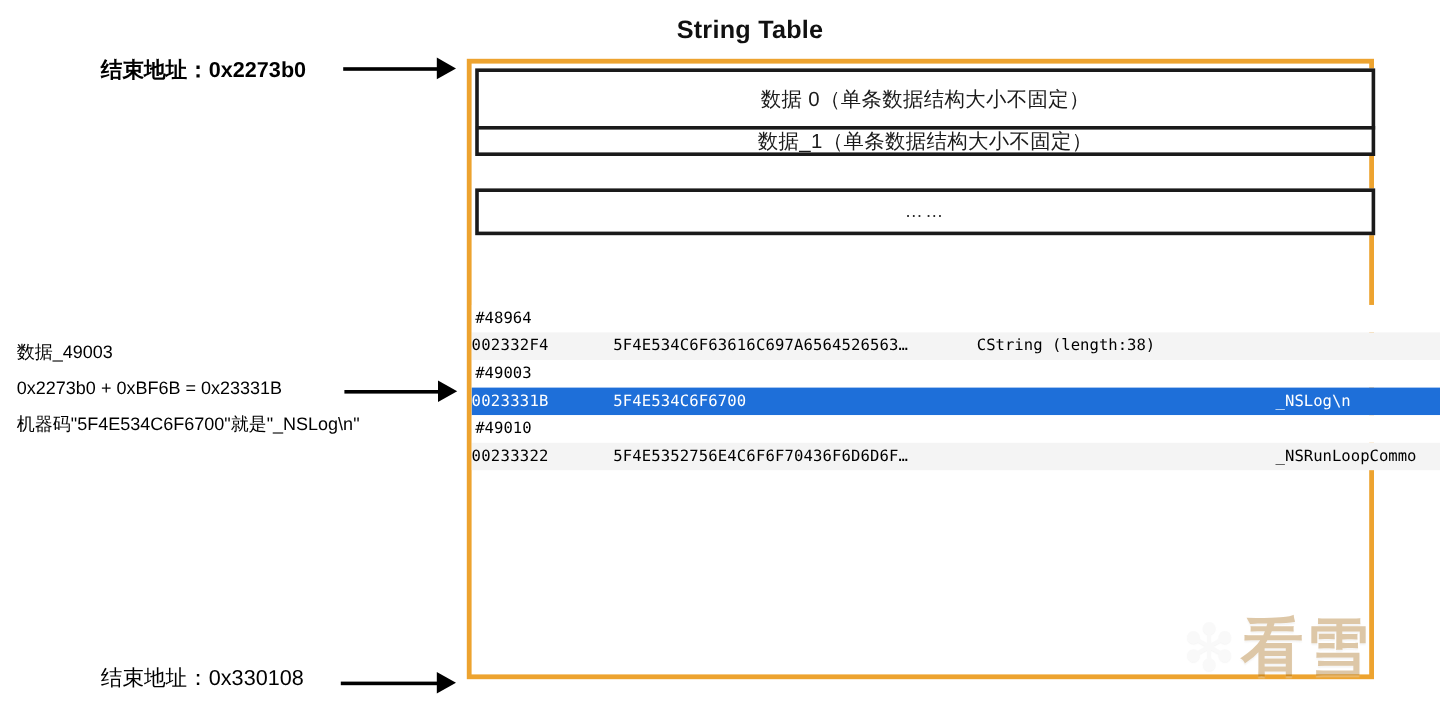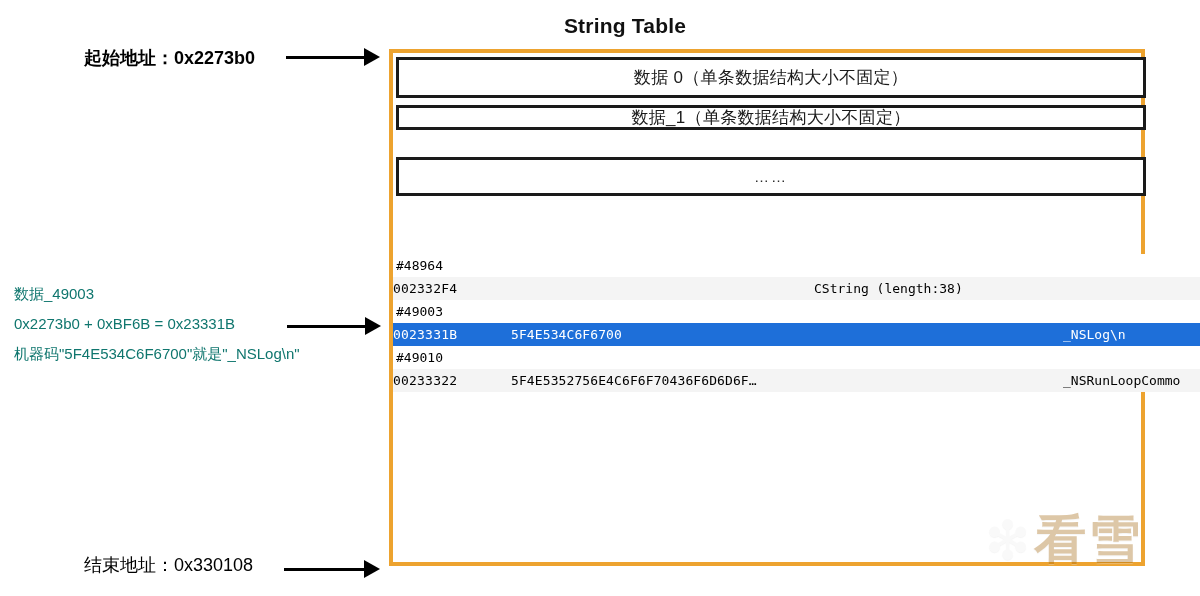--- a/index.html
+++ b/index.html
@@ -48,21 +48,21 @@
     box-sizing: border-box;
     border: 3px solid #1a1a1a;
     background: #ffffff;
     display: flex;
     align-items: center;
     justify-content: center;
     font-size: 17px;
     color: #1a1a1a;
     letter-spacing: 0.3px;
   }
-  #data-box-0 { left: 396px; top: 57px;  width: 750px; height: 41px; }
+  #data-box-0 { left: 396px; top: 57px;  width: 750px; height: 51px; }
   #data-box-1 { left: 396px; top: 105px; width: 750px; height: 25px; }
   #data-box-2 { left: 396px; top: 157px; width: 750px; height: 39px; }
   .ellipsis-text {
     font-size: 15px;
     letter-spacing: 2px;
     color: #2b2b2b;
   }
 
   
   .hex-viewer {
@@ -123,21 +123,21 @@
   }
   #annot-start { left: 84px; top: 46px; font-weight: 700; font-size: 18px; }
   #annot-end   { left: 84px; top: 553px; font-weight: 400; font-size: 18px; }
 
   .annot-block {
     position: absolute;
     left: 14px;
     top: 279px;
     font-size: 15px;
     line-height: 30px;
-    color: #0f766e;
+    color: #000000;
     white-space: nowrap;
   }
   .annot-block div { display: block; }
 
   
   .arrow-line {
     position: absolute;
     height: 3px;
     background: #000000;
   }
@@ -199,41 +199,42 @@
 <div class="data-box" id="data-box-2">
   <span class="ellipsis-text">……</span>
 </div>
 
 <div class="hex-viewer" id="hex-viewer">
     <div class="hex-row bg-white">
       <span class="col-label">#48964</span>
     </div>
     <div class="hex-row bg-alt">
       <span class="col-addr">002332F4</span>
+      <span class="col-bytes">5F4E534C6F63616C697A6564526563…</span>
       <span class="col-type">CString (length:38)</span>
     </div>
     <div class="hex-row bg-white">
       <span class="col-label">#49003</span>
     </div>
     <div class="hex-row bg-select">
       <span class="col-addr">0023331B</span>
       <span class="col-bytes">5F4E534C6F6700</span>
       <span class="col-string">_NSLog\n</span>
     </div>
     <div class="hex-row bg-white">
       <span class="col-label">#49010</span>
     </div>
     <div class="hex-row bg-alt">
       <span class="col-addr">00233322</span>
       <span class="col-bytes">5F4E5352756E4C6F6F70436F6D6D6F…</span>
       <span class="col-string">_NSRunLoopCommo</span>
     </div>
   </div>
 
-<div class="annot" id="annot-start">起始地址：0x2273b0</div>
+<div class="annot" id="annot-start">结束地址：0x2273b0</div>
 
 <div class="annot" id="annot-end">结束地址：0x330108</div>
 
 <div class="annot-block">
   <div>数据_49003</div>
   <div>0x2273b0 + 0xBF6B = 0x23331B</div>
   <div>机器码"5F4E534C6F6700"就是"_NSLog\n"</div>
 </div>
 
 <div class="arrow-line" id="arrow1-line"></div>

